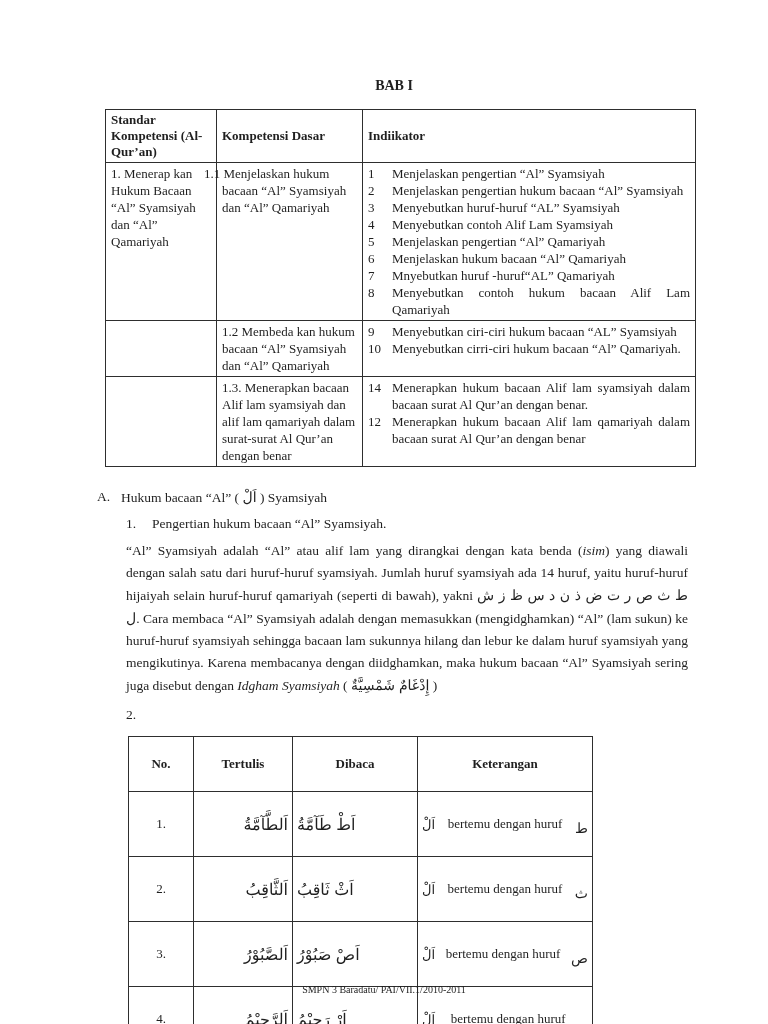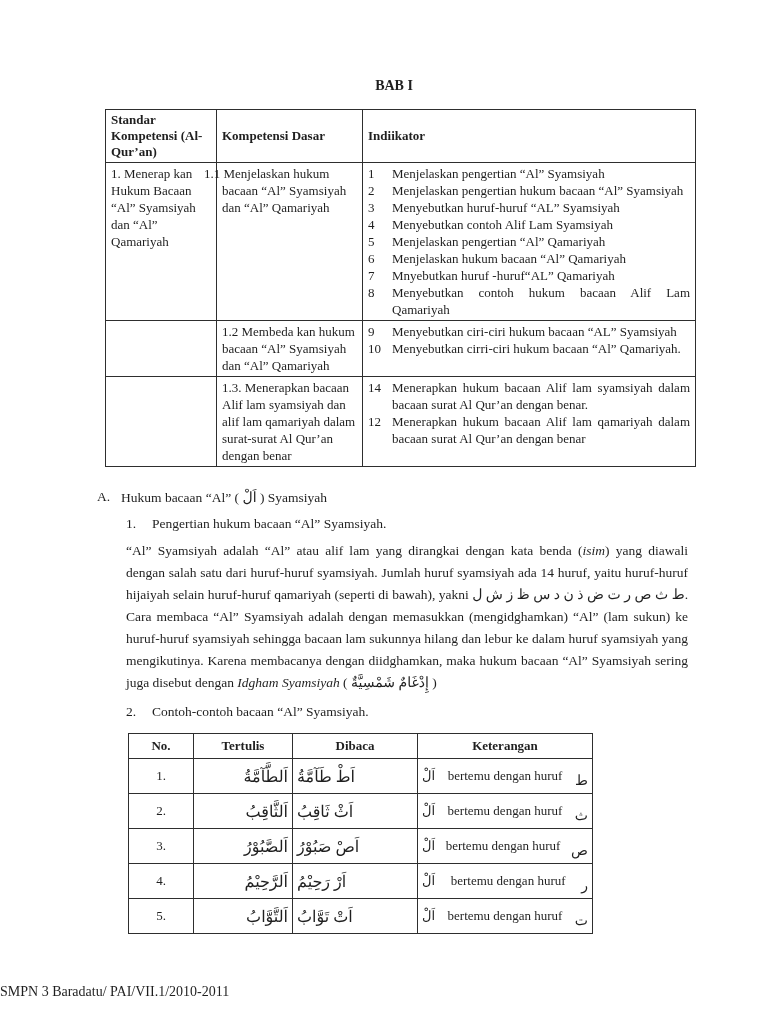--- a/index.html
+++ b/index.html
@@ -27,40 +27,40 @@
   .ind-text{flex:1;text-align:justify;}
 
   .sec-a{margin-top:22px;display:flex;font-size:13.5px;}
   .sec-a .sec-num{width:24px;flex:0 0 24px;}
   .list-item{margin-top:10px;margin-left:29px;display:flex;font-size:13.5px;}
   .list-item .li-num{width:26px;flex:0 0 26px;}
 
   .para{margin-top:8px;margin-left:29px;width:562px;text-align:justify;
         font-size:13.5px;line-height:22px;}
   .it{font-style:italic;}
-  .ar{font-family:Liberation Serif, serif;font-size:14px;direction:rtl;unicode-bidi:isolate;}
+  .ar{font-family:Liberation Sans, sans-serif;font-size:14px;direction:rtl;unicode-bidi:isolate;}
 
   .ex-table{margin-left:31px;margin-top:13px;width:440px;table-layout:fixed;font-size:13px;}
-  .ex-table th,.ex-table td{border:1.5px solid #2e2e2e;padding:2px 4px;}
+  .ex-table th,.ex-table td{border:1.5px solid #2e2e2e;padding:17px 4px;}
   .ex-table th{font-weight:bold;text-align:center;height:20px;}
   .exc-no{width:56px;}
   .exc-ter{width:90px;}
   .exc-dib{width:116px;}
   .exc-ket{width:166px;}
   .ex-table td{height:30px;vertical-align:middle;}
   .no-cell{text-align:center;}
   .ter-cell{text-align:right;padding-right:10px;}
   .dib-cell{text-align:left;}
   .ket-cell{padding:0 12px;}
   .ket-wrap{display:flex;align-items:center;justify-content:space-between;}
   .ket-al{font-size:13px;}
   .ket-huruf{position:relative;top:4px;font-size:14px;}
   .ar-big{font-size:16px;}
 
-  .footer{position:absolute;left:0;top:984px;width:768px;font-size:14px;}
+  .footer{position:absolute;left:0;top:984px;width:768px;text-align:center;font-size:10px;}
 </style>
 </head>
 <body>
 
 <div class="page">
 
   <div class="chapter">BAB I</div>
 
   <table class="comp-table">
     <thead>
@@ -147,21 +147,20 @@
 
   <div class="list-item">
     <span class="li-num">1.</span>
     <span>Pengertian hukum bacaan  “Al” Syamsiyah.</span>
   </div>
 
   <div class="para"><span>“Al” Syamsiyah adalah “Al” atau alif lam yang dirangkai dengan kata benda (</span><span class="it">isim</span><span>) yang diawali dengan salah satu dari huruf-huruf syamsiyah. Jumlah huruf syamsiyah ada 14 huruf, yaitu huruf-huruf hijaiyah selain huruf-huruf qamariyah (seperti di bawah), yakni </span><span class="ar">ط ث ص ر ت ض ذ ن د س ظ ز ش ل</span><span>. Cara membaca “Al” Syamsiyah adalah dengan memasukkan (mengidghamkan) “Al” (lam sukun) ke huruf-huruf syamsiyah sehingga bacaan lam sukunnya hilang dan lebur ke dalam huruf syamsiyah yang mengikutinya. Karena membacanya dengan diidghamkan, maka hukum bacaan “Al” Syamsiyah sering juga disebut dengan </span><span class="it">Idgham Syamsiyah</span><span> ( </span><span class="ar">إِدْغَامٌ شَمْسِيَّةٌ</span><span> )</span></div>
 
   <div class="list-item">
     <span class="li-num">2.</span>
-    <span>Contoh-contoh bacaan “Al” Syamsiyah.</span>
   </div>
 
   <table class="ex-table">
     <thead>
       <tr>
         <th class="exc-no">No.</th>
         <th class="exc-ter">Tertulis</th>
         <th class="exc-dib">Dibaca</th>
         <th class="exc-ket">Keterangan</th>
       </tr>

